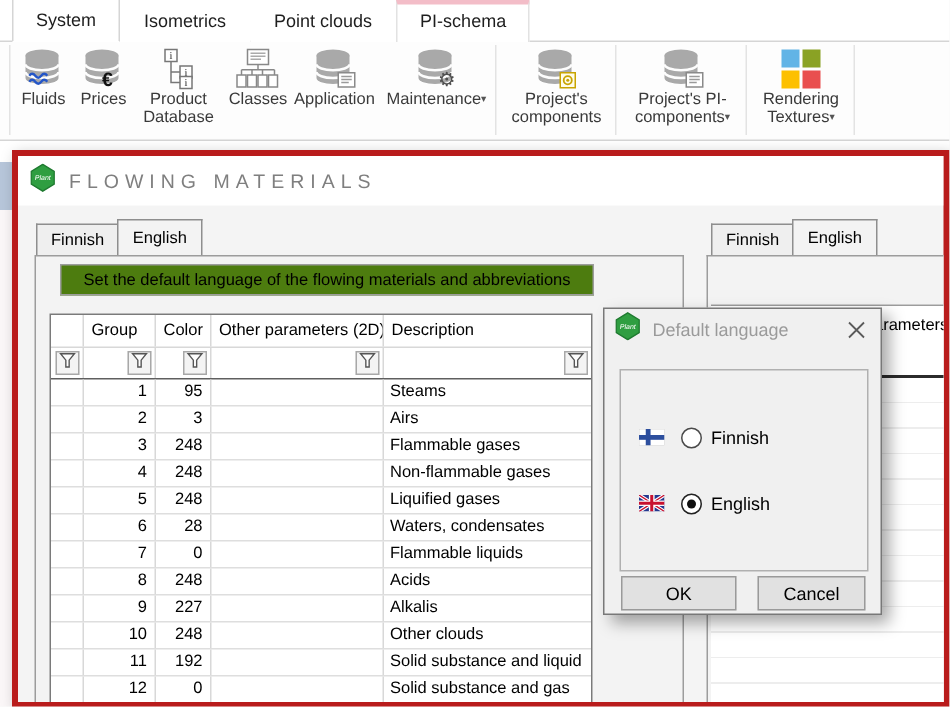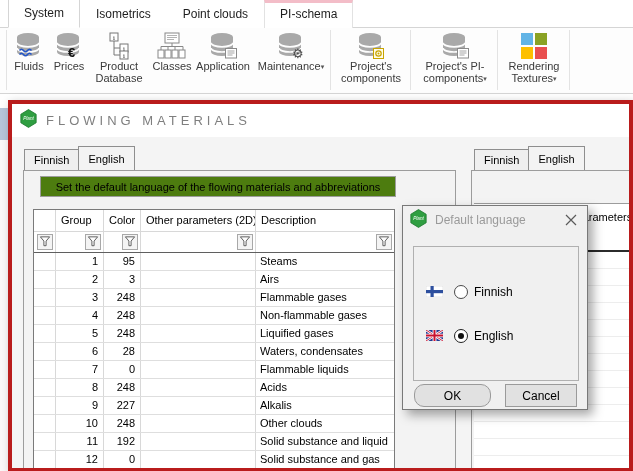--- a/index.html
+++ b/index.html
@@ -90,21 +90,21 @@
   .opt-row{position:absolute;left:12px;display:flex;align-items:center;height:17px;cursor:default;}
   .opt-flag{width:17px;height:11px;margin-right:11px;display:flex;}
   .radio{width:12px;height:12px;border:1px solid #4a4a4a;border-radius:50%;background:#fff;
     display:inline-block;position:relative;flex:0 0 auto;}
   .radio.selected{border-color:#222;}
   .radio.selected::after{content:"";position:absolute;left:3px;top:3px;width:6px;height:6px;
     background:#0f0f0f;border-radius:50%;}
   .opt-label{font-size:12px;color:#000;margin-left:6px;white-space:nowrap;}
   .win-btn{position:absolute;height:23px;background:#e1e1e1;border:1px solid #9a9a9a;
     font-size:12px;color:#000;display:flex;align-items:center;justify-content:center;cursor:default;}
-  #ok-button{left:11px;top:178px;width:77px;border-radius:10px;}
+  #ok-button{left:11px;top:178px;width:77px;}
   #cancel-button{left:102px;top:178px;width:72px;}
 </style>
 </head>
 <body>
 
 <div class="abs" id="ribbon-tabs">
     <div class="ribbon-tab active">System</div>
     <div class="ribbon-tab">Isometrics</div>
     <div class="ribbon-tab">Point clouds</div>
     <div class="ribbon-tab accent">PI-schema</div>

